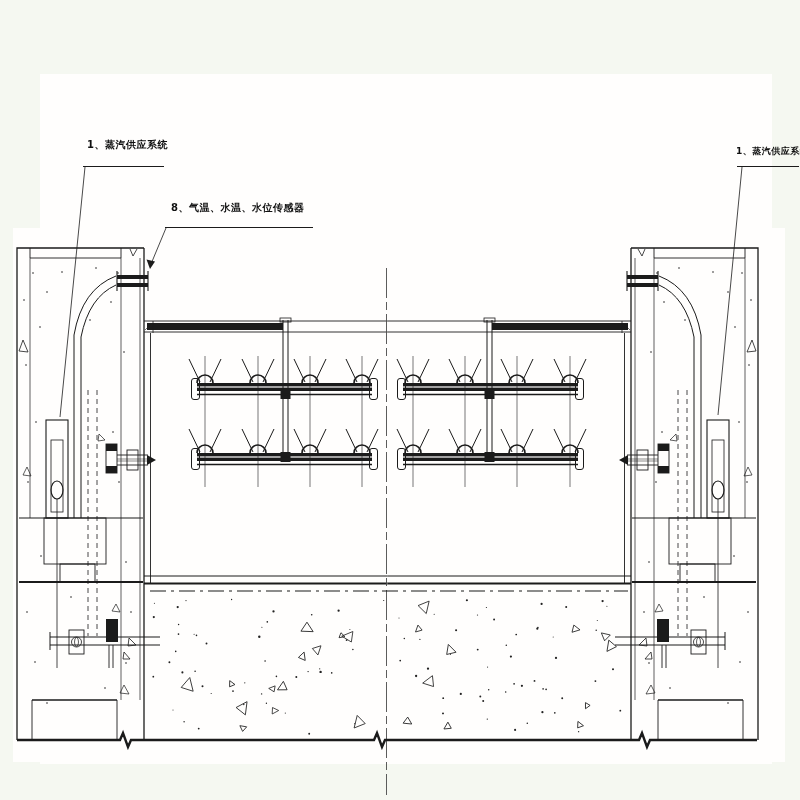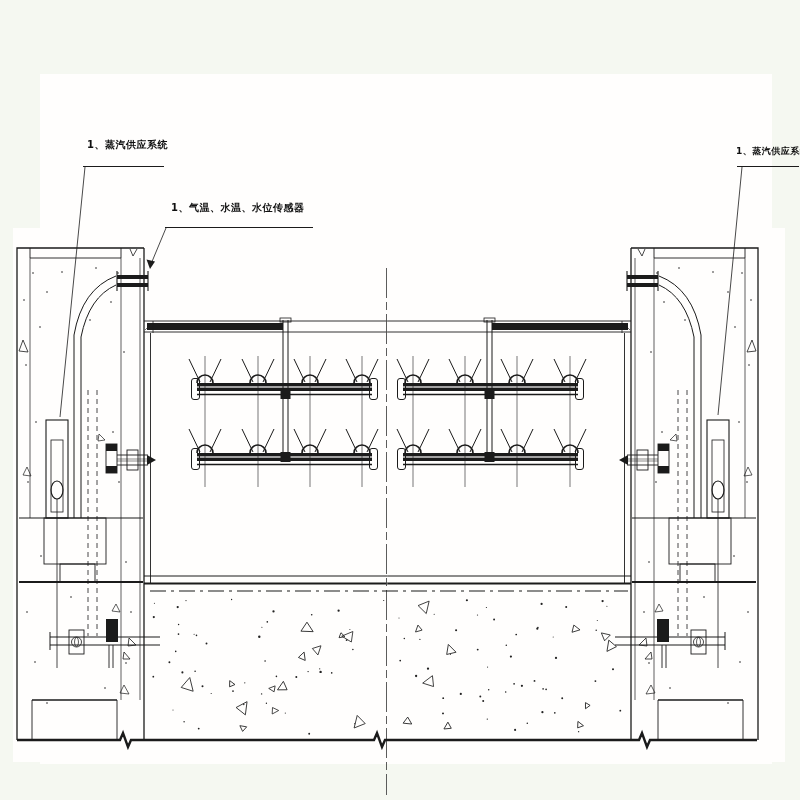--- a/index.html
+++ b/index.html
@@ -344,15 +344,15 @@
           <path d="M 243.1 700.4 L 249.3 712.2 L 237.5 711.5 Z" fill="none" stroke="#222" stroke-width="0.8" transform="rotate(35 243.1 707.3)"></path>
           <path d="M 610.5 640.8 L 615.8 650.9 L 605.8 650.3 Z" fill="none" stroke="#222" stroke-width="0.8" transform="rotate(217 610.5 646.7)"></path>
           <path d="M 317.3 644.2 L 321.8 652.8 L 313.3 652.3 Z" fill="none" stroke="#222" stroke-width="0.8" transform="rotate(46 317.3 649.3)"></path>
           <path d="M 587.0 702.7 L 589.9 708.1 L 584.5 707.8 Z" fill="none" stroke="#222" stroke-width="0.8" transform="rotate(208 587.0 705.9)"></path>
           <path d="M 307.7 622.2 L 313.4 633.0 L 302.6 632.3 Z" fill="none" stroke="#222" stroke-width="0.8" transform="rotate(120 307.7 628.5)"></path>
         </g>
     </g>
   </svg>
 
   <div class="cad-label" id="label-steam-left" style="left:87px;top:138px;">1、蒸汽供应系统</div>
-  <div class="cad-label" id="label-sensors" style="left:171px;top:201px;">1、气温、水温、水位传感器</div>
+  <div class="cad-label" id="label-sensors" style="left:171px;top:201px;">8、气温、水温、水位传感器</div>
   <div class="cad-label" id="label-steam-right" style="left:736px;top:145px;">1、蒸汽供应系统</div>
 </div>
 
 </body></html>

